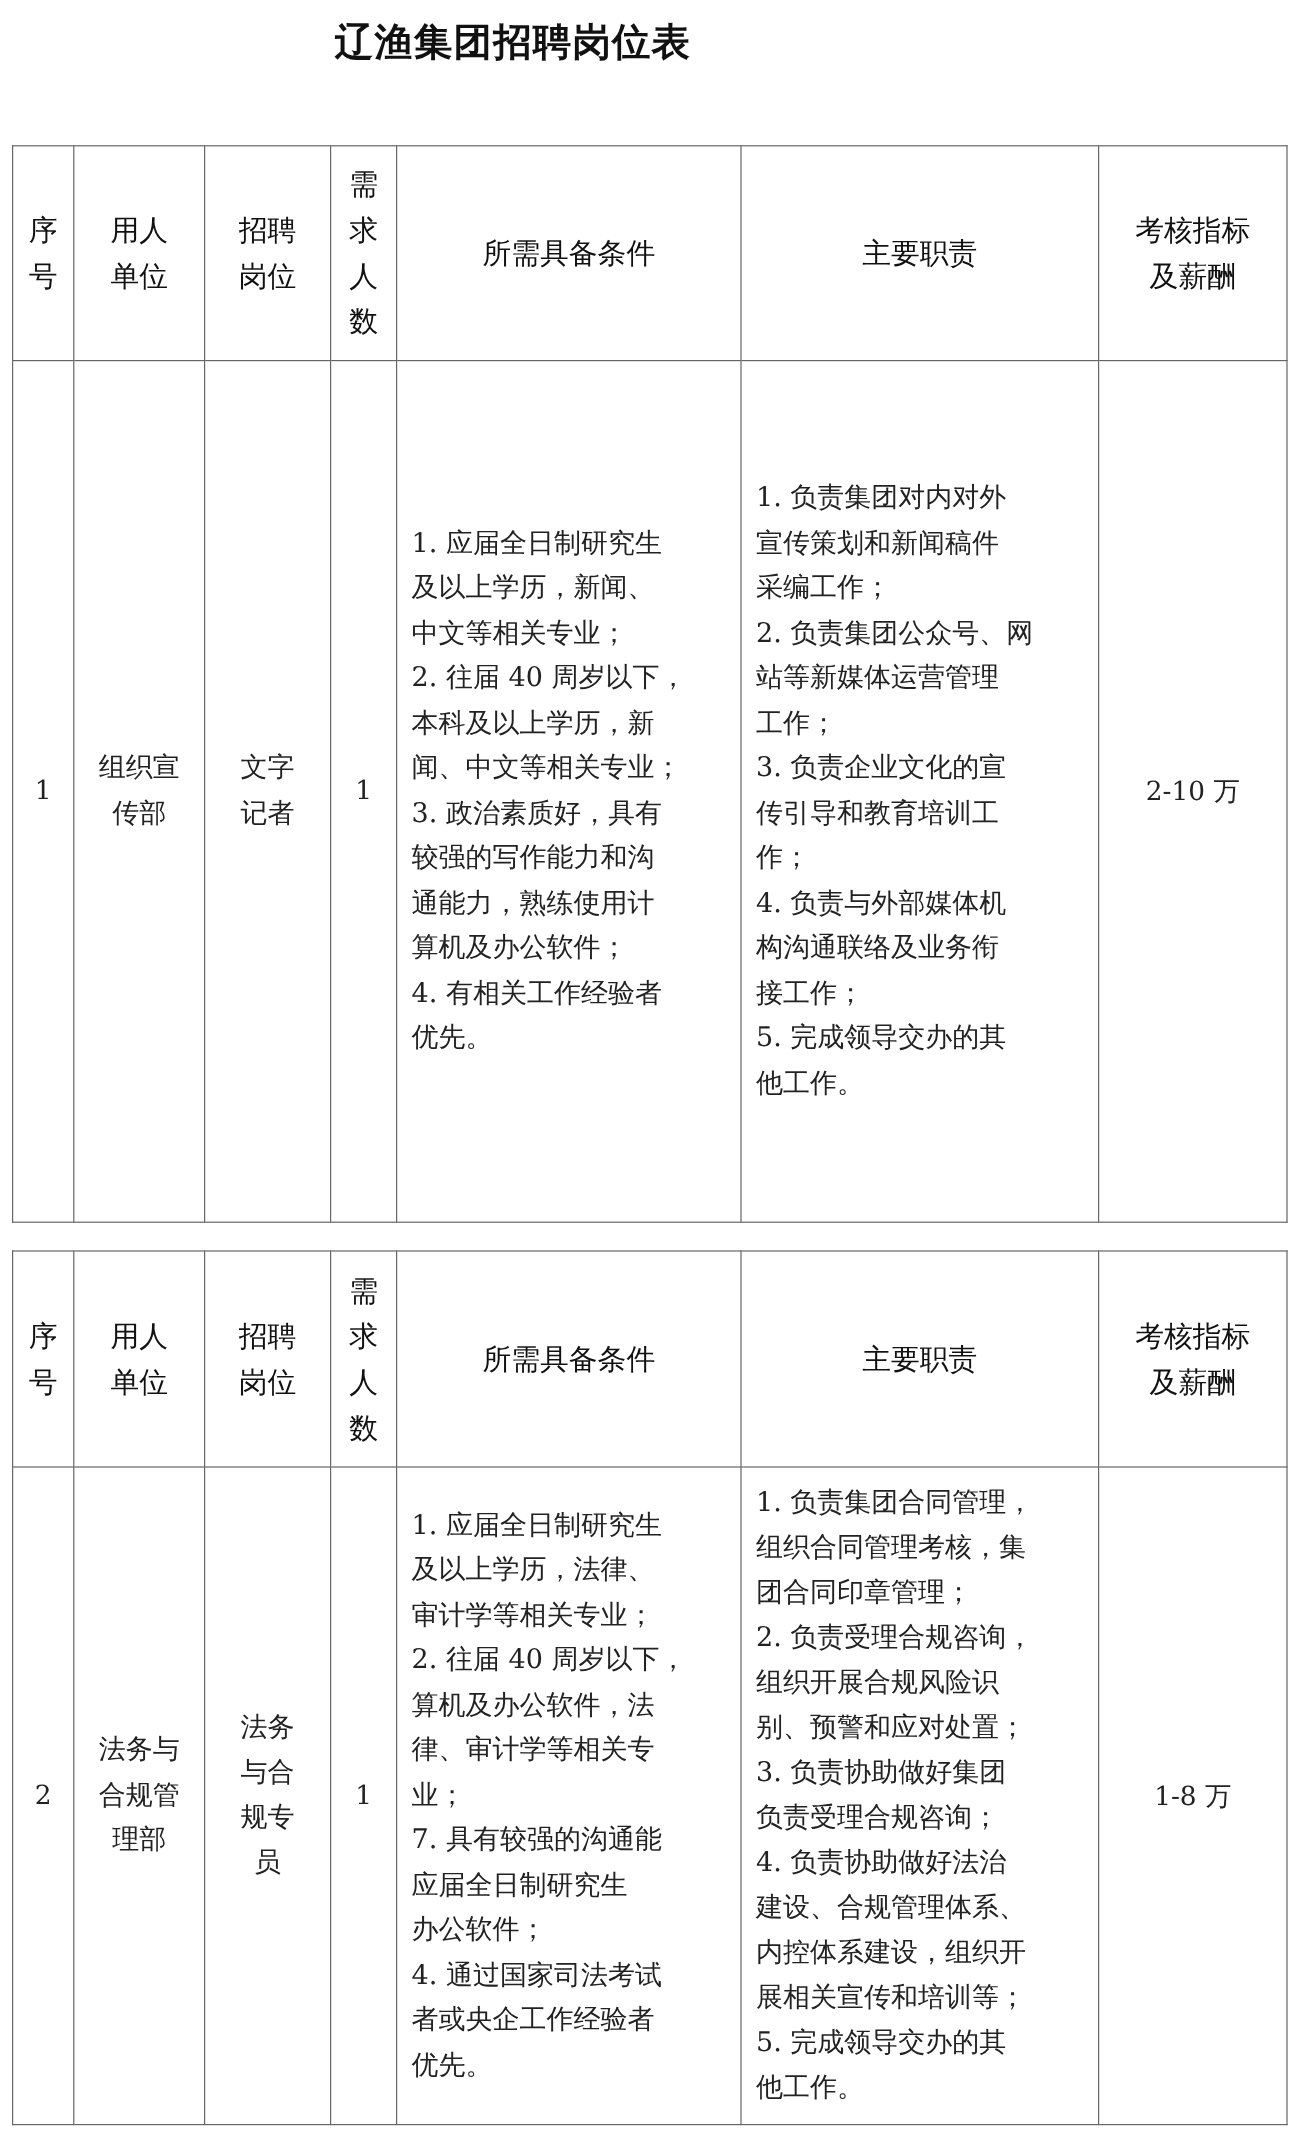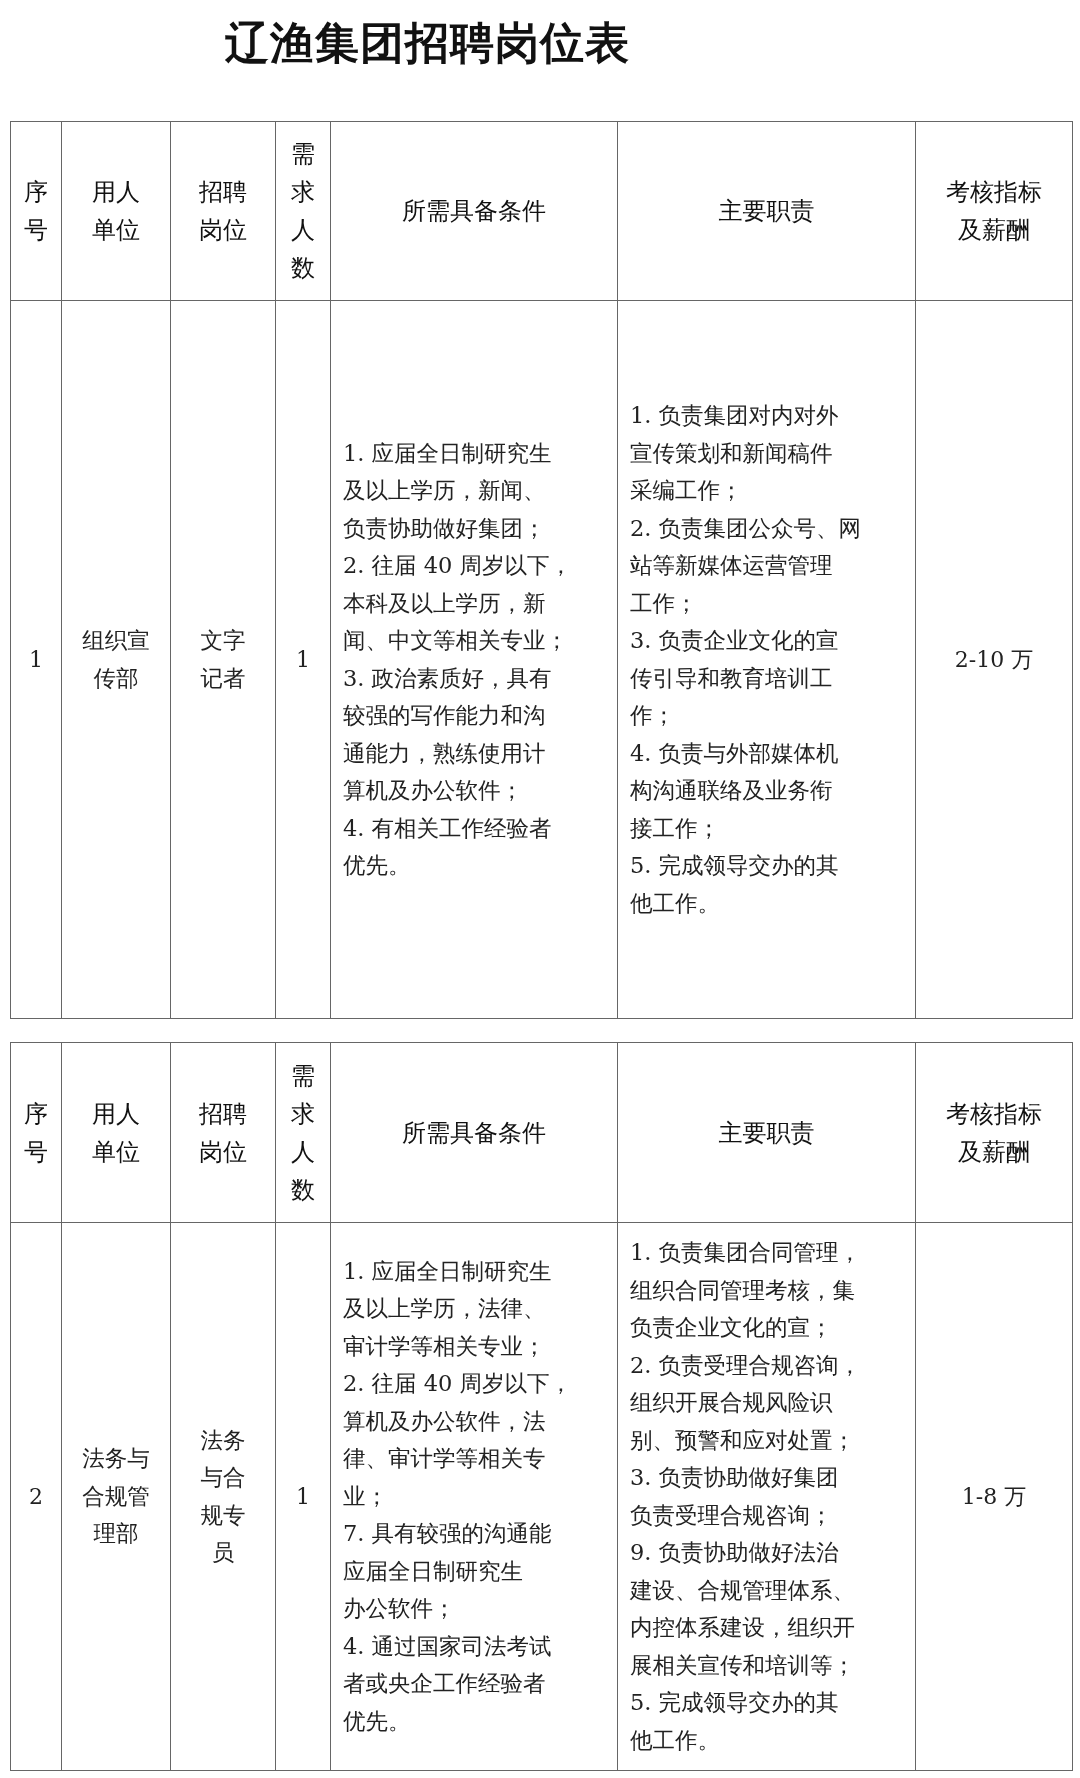--- a/index.html
+++ b/index.html
@@ -1,17 +1,17 @@
 <!DOCTYPE html>
 <html><head>
 <meta charset="utf-8">
 <style>
   html,body{margin:0;padding:0;background:#fff;}
   body{width:1080px;height:1778px;position:relative;overflow:hidden;font-family:"DejaVu Serif","Liberation Serif",serif;color:#222;}
-  .title{position:absolute;top:14px;left:0;width:855px;text-align:center;font-family:"DejaVu Sans","Liberation Sans",sans-serif;font-weight:bold;font-size:44px;letter-spacing:1px;color:#111;}
+  .title{position:absolute;top:14px;left:0;width:855px;text-align:center;font-family:"DejaVu Sans","Liberation Sans",sans-serif;font-weight:bold;font-size:32px;letter-spacing:1px;color:#111;}
   table{position:absolute;left:10px;width:1062px;border-collapse:collapse;table-layout:fixed;}
   td,th{border:1.5px solid #666;padding:0;vertical-align:middle;}
   th{font-family:"DejaVu Sans","Liberation Sans",sans-serif;font-weight:normal;font-size:24px;line-height:38px;text-align:center;color:#111;}
   td{font-size:22px;text-align:center;}
   .cell-text{display:block;}
   td.multi{text-align:left;padding-left:12px;padding-right:6px;}
   .line{display:block;font-size:22.5px;line-height:37.5px;white-space:nowrap;}
   #t1{top:121px;}
   #t2{top:1042px;}
 </style>
@@ -64,21 +64,21 @@
           <span class="line">传部</span>
         </td>
     <td>
           <span class="line">文字</span>
           <span class="line">记者</span>
         </td>
     <td>1</td>
     <td class="multi">
       <span class="line">1. 应届全日制研究生</span>
           <span class="line">及以上学历，新闻、</span>
-          <span class="line">负责协助做好集团；</span>
+          <span class="line">中文等相关专业；</span>
           <span class="line">2. 往届 40 周岁以下，</span>
           <span class="line">本科及以上学历，新</span>
           <span class="line">闻、中文等相关专业；</span>
           <span class="line">3. 政治素质好，具有</span>
           <span class="line">较强的写作能力和沟</span>
           <span class="line">通能力，熟练使用计</span>
           <span class="line">算机及办公软件；</span>
           <span class="line">4. 有相关工作经验者</span>
           <span class="line">优先。</span>
     </td>
@@ -165,27 +165,27 @@
           <span class="line">7. 具有较强的沟通能</span>
           <span class="line">应届全日制研究生</span>
           <span class="line">办公软件；</span>
           <span class="line">4. 通过国家司法考试</span>
           <span class="line">者或央企工作经验者</span>
           <span class="line">优先。</span>
     </td>
     <td class="multi">
       <span class="line">1. 负责集团合同管理，</span>
           <span class="line">组织合同管理考核，集</span>
-          <span class="line">负责企业文化的宣；</span>
+          <span class="line">团合同印章管理；</span>
           <span class="line">2. 负责受理合规咨询，</span>
           <span class="line">组织开展合规风险识</span>
           <span class="line">别、预警和应对处置；</span>
           <span class="line">3. 负责协助做好集团</span>
           <span class="line">负责受理合规咨询；</span>
-          <span class="line">9. 负责协助做好法治</span>
+          <span class="line">4. 负责协助做好法治</span>
           <span class="line">建设、合规管理体系、</span>
           <span class="line">内控体系建设，组织开</span>
           <span class="line">展相关宣传和培训等；</span>
           <span class="line">5. 完成领导交办的其</span>
           <span class="line">他工作。</span>
     </td>
     <td>1-8 万</td>
   </tr>
 </tbody>
   </table>

